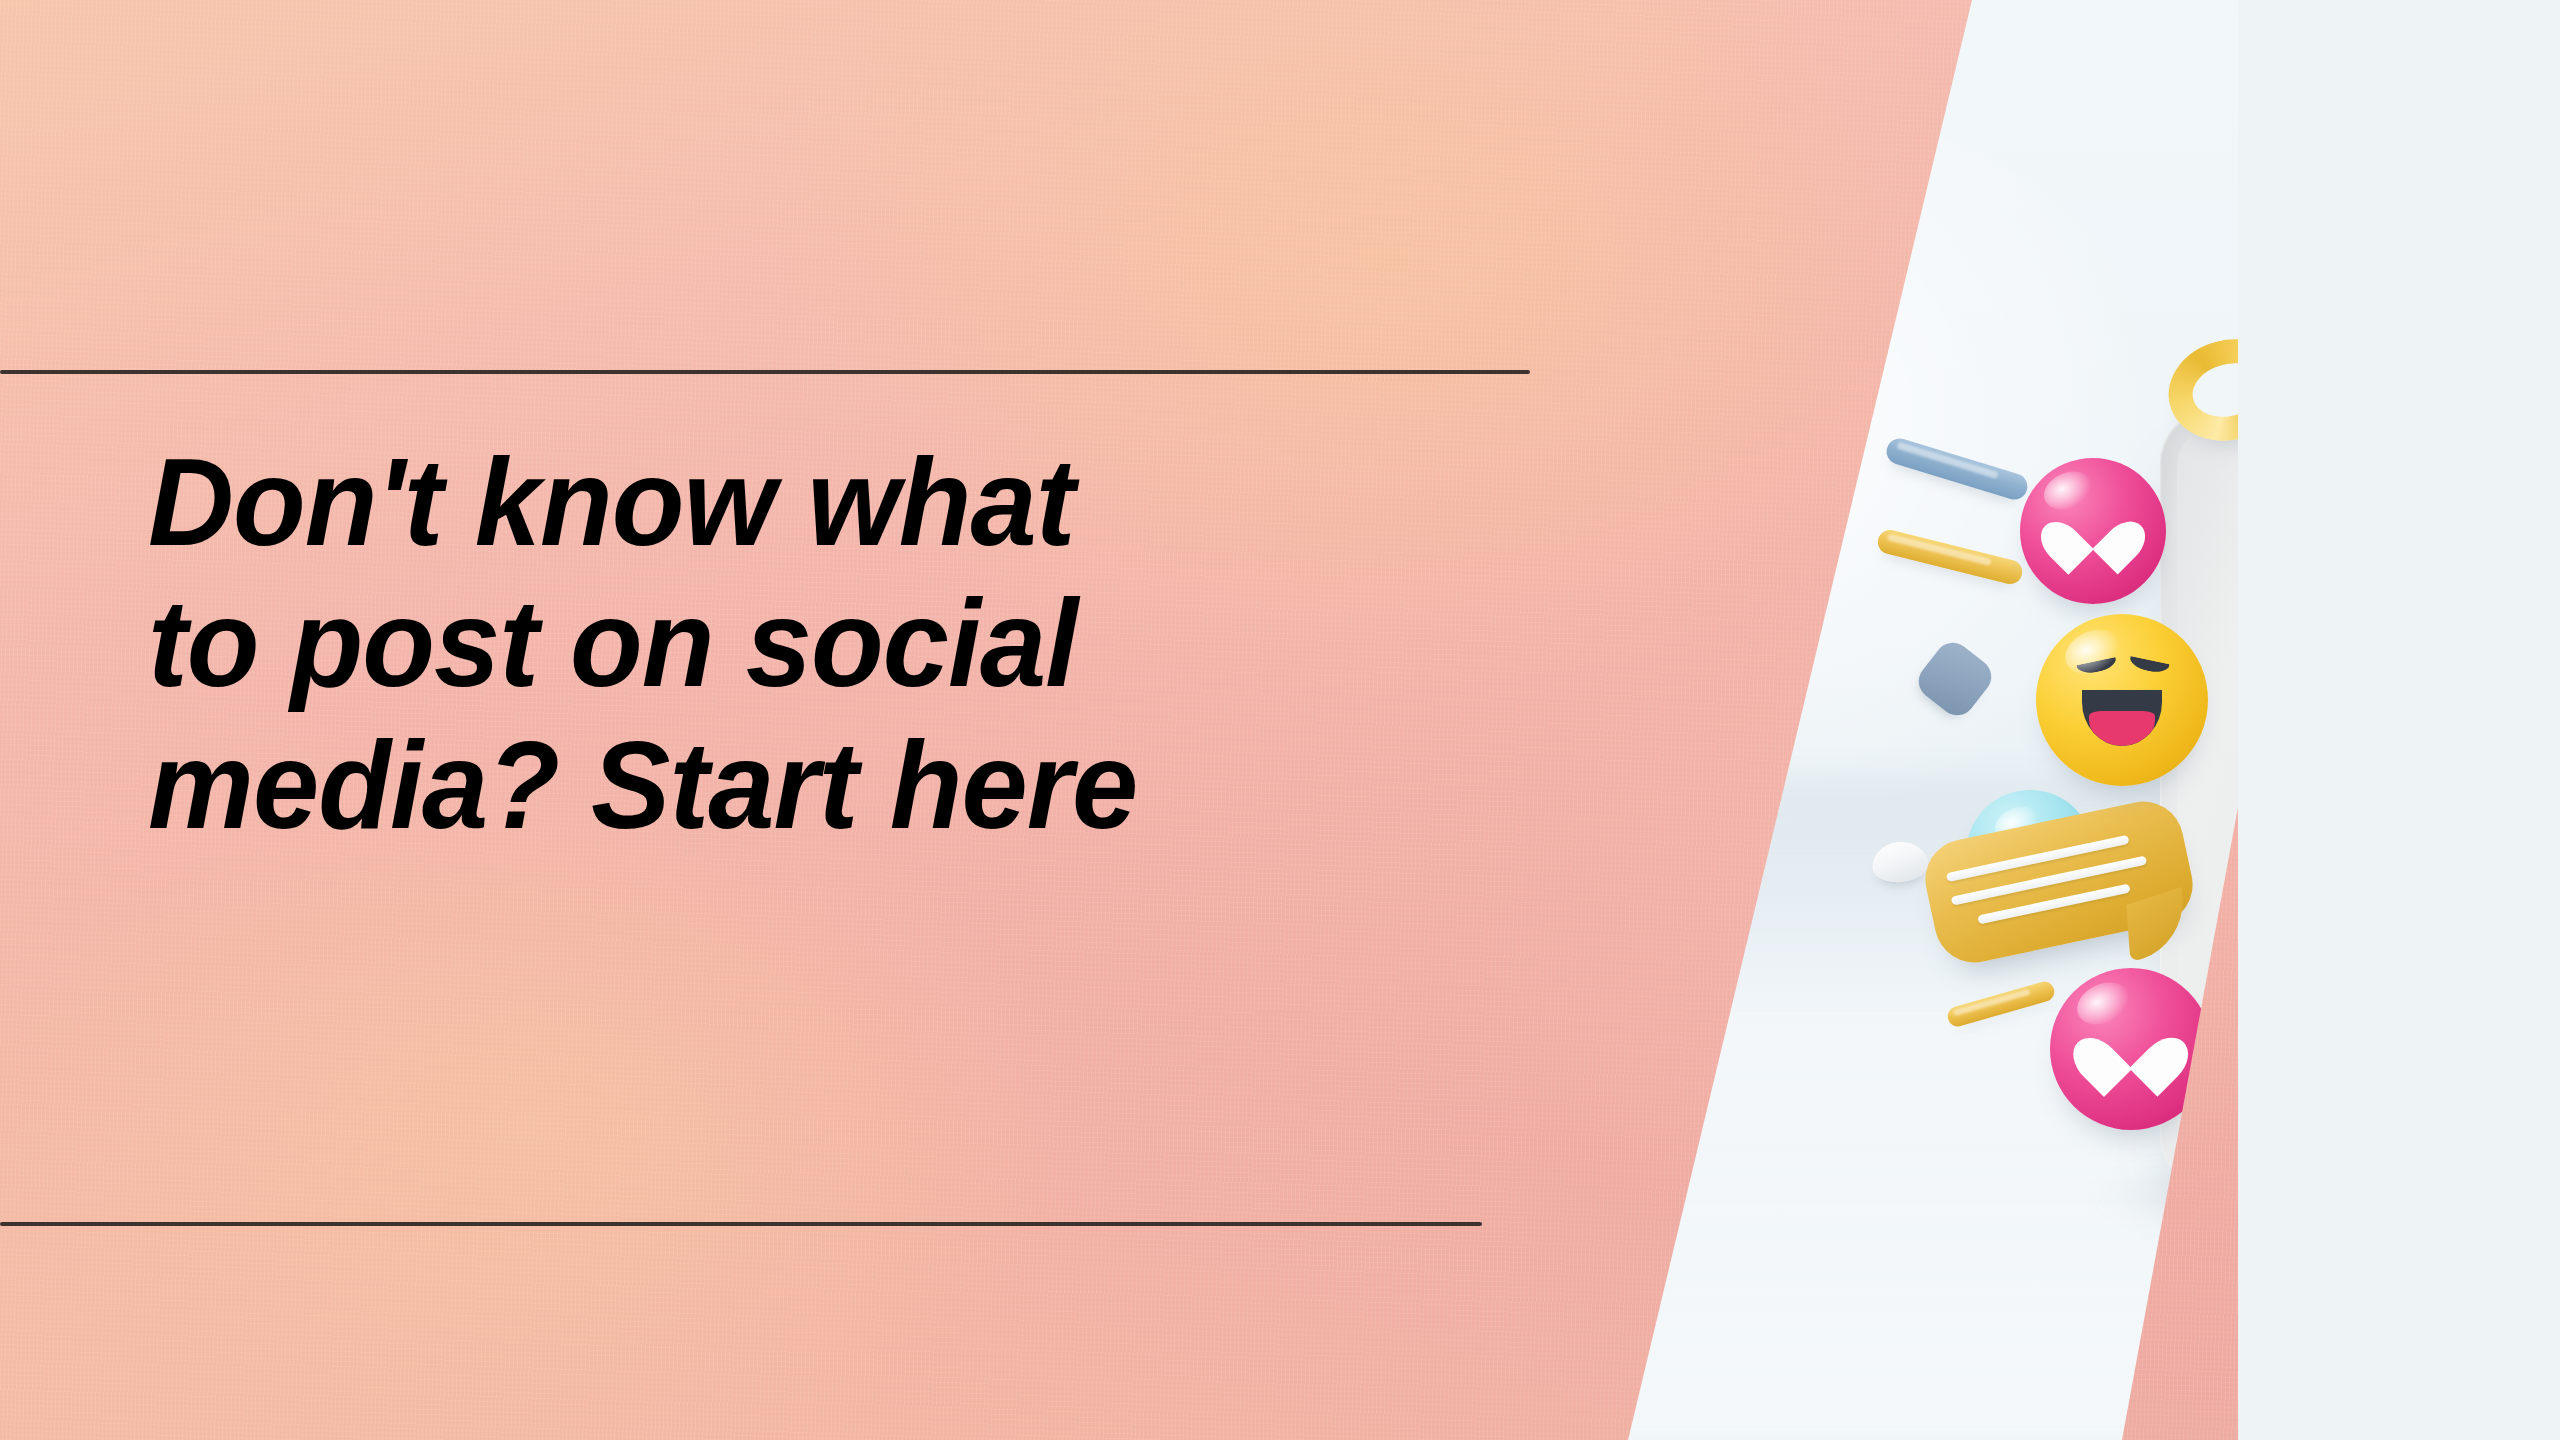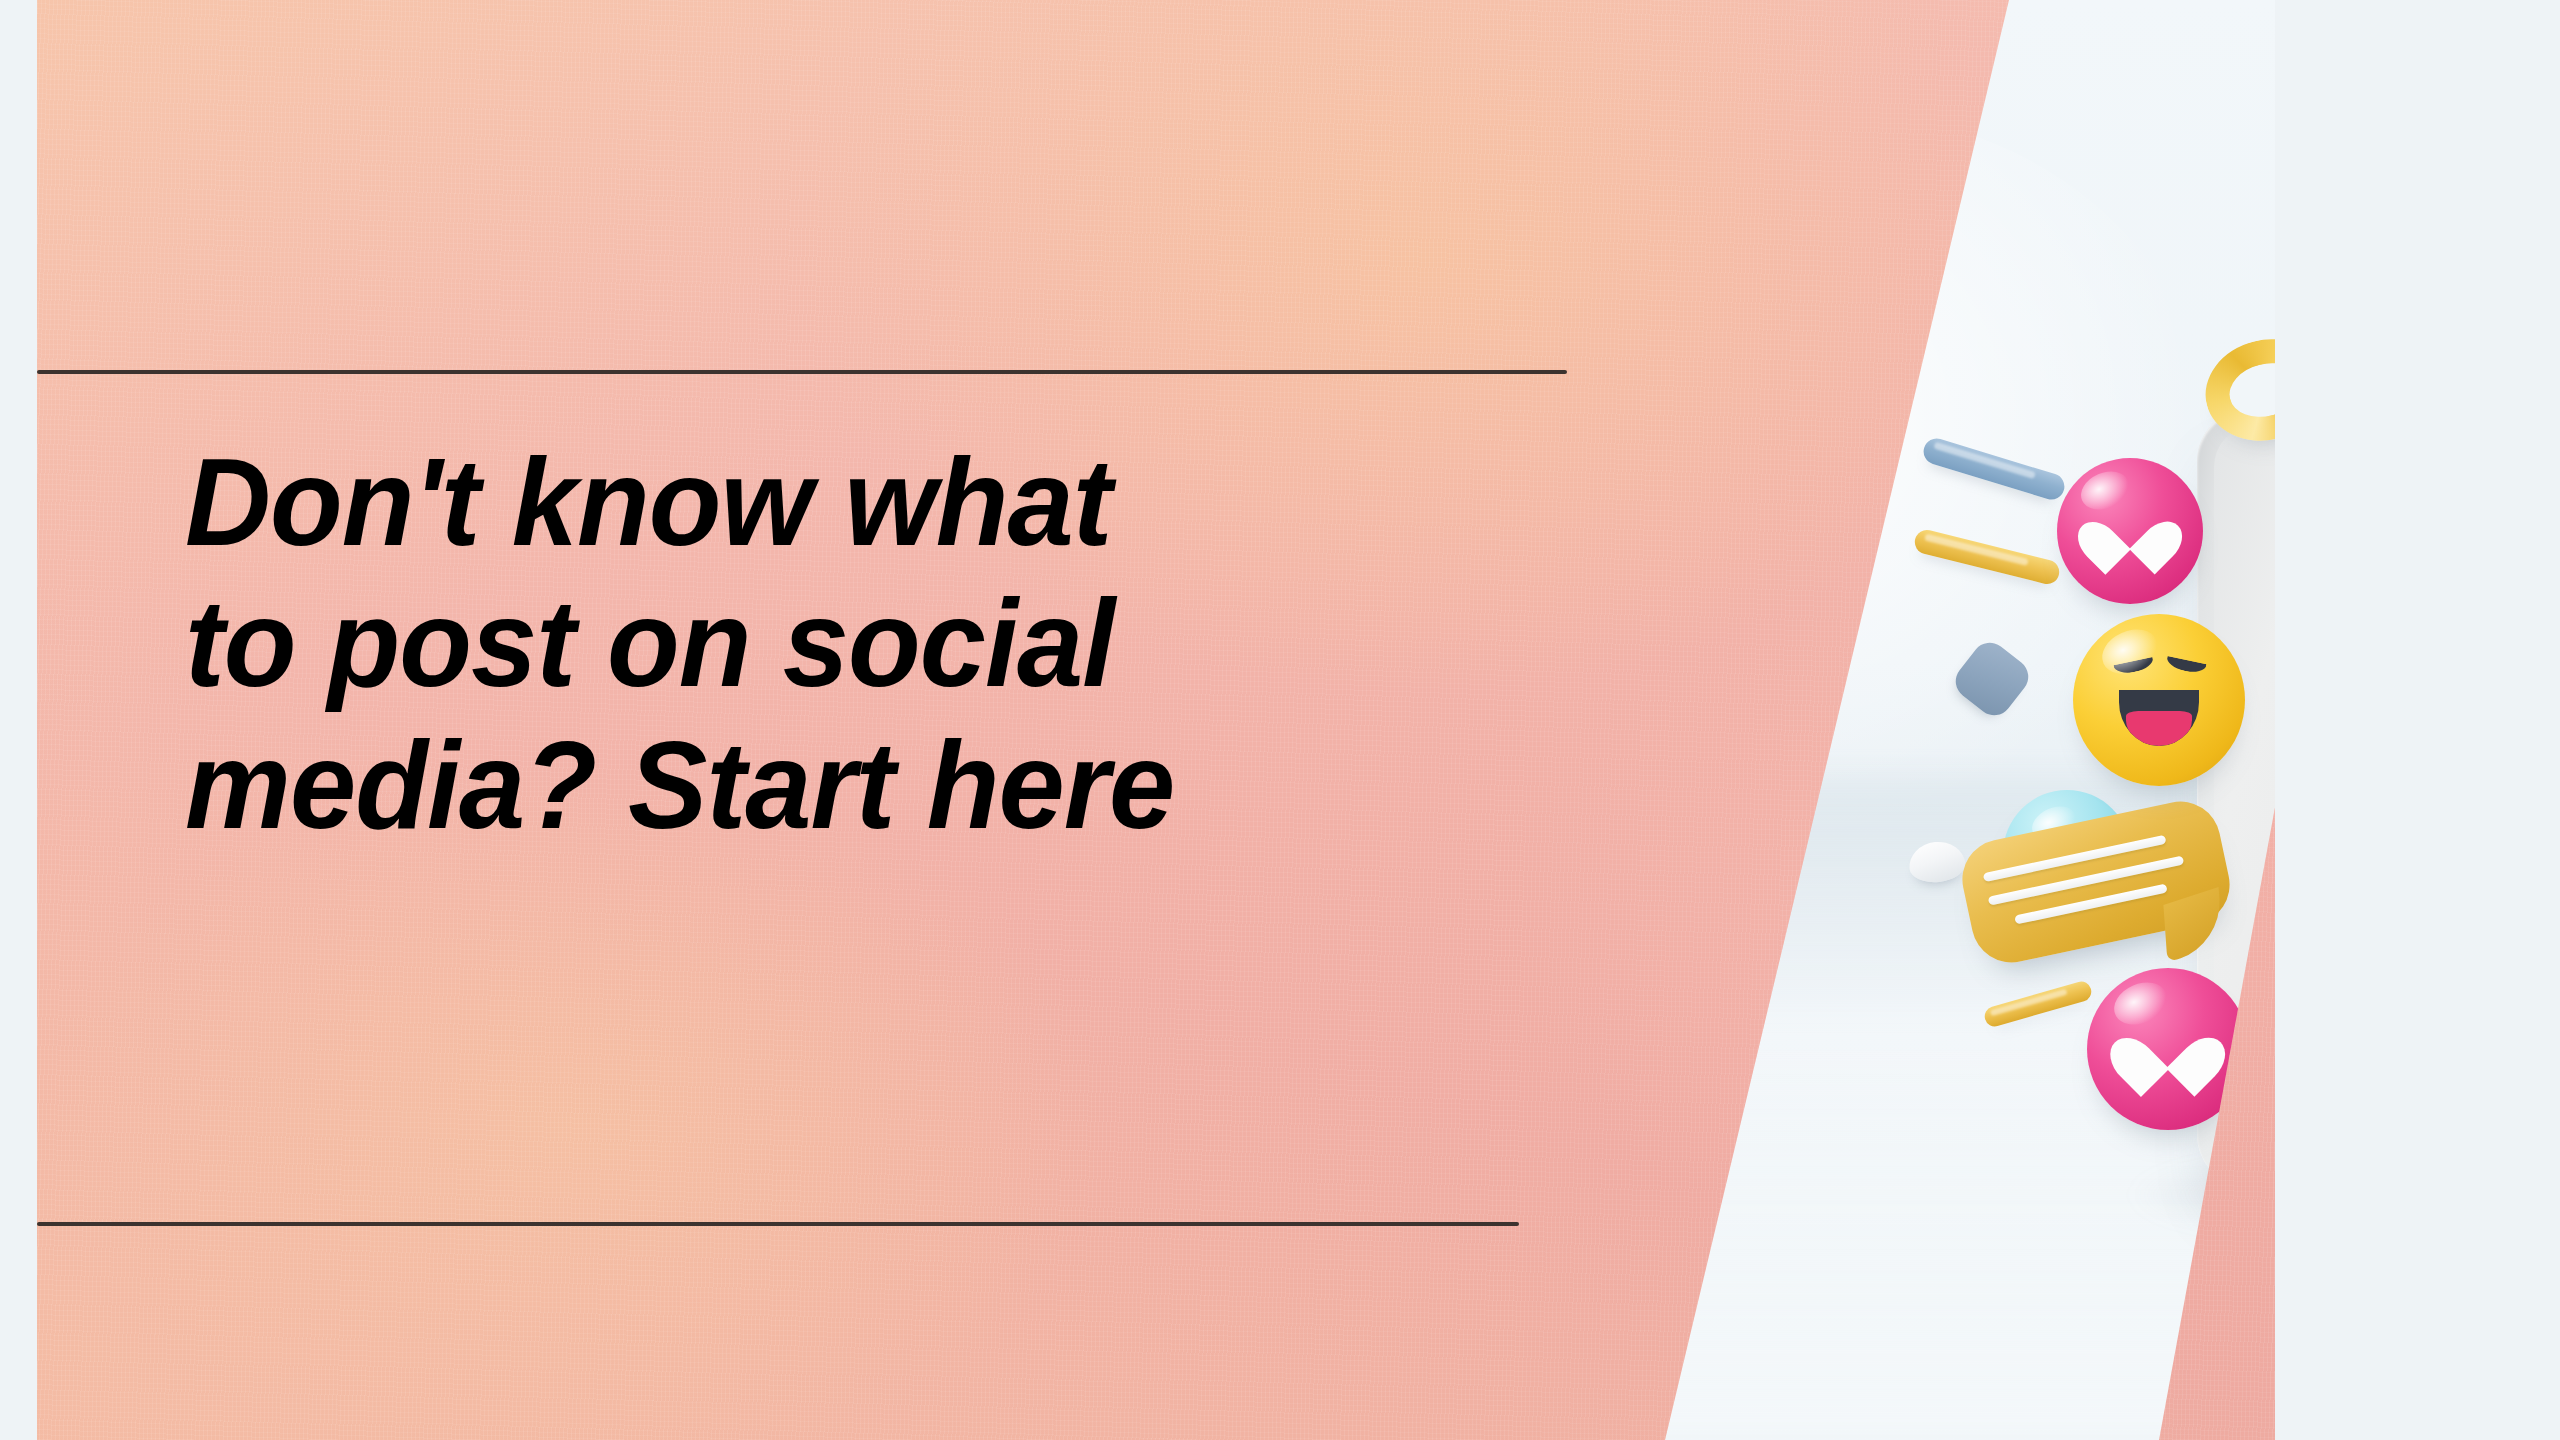--- a/index.html
+++ b/index.html
@@ -8,21 +8,20 @@
     width:2560px; height:1440px;
     overflow:hidden;
     font-family:"Liberation Sans", sans-serif;
     background:#eef3f6;
   }
 
   #banner {
     position:relative;
     width:2238px; height:1440px;
     overflow:hidden;
-    margin-left:37px;
   }
 
   
   .scene {
     position:absolute; inset:0;
     background:
       linear-gradient(180deg,#f2f7fa 0%,#eef4f8 46%,#e9f0f4 58%,#f3f7fa 72%,#eef4f7 100%);
   }
   .scene-floor {
     position:absolute; left:55%; right:0; bottom:0; height:46%;

